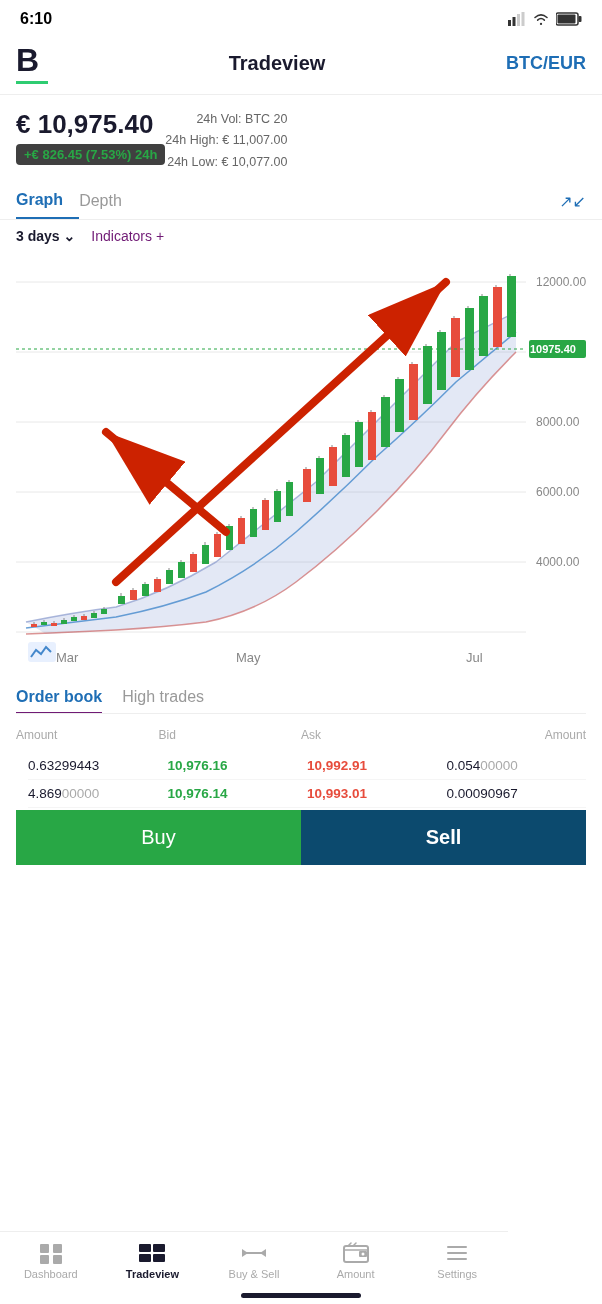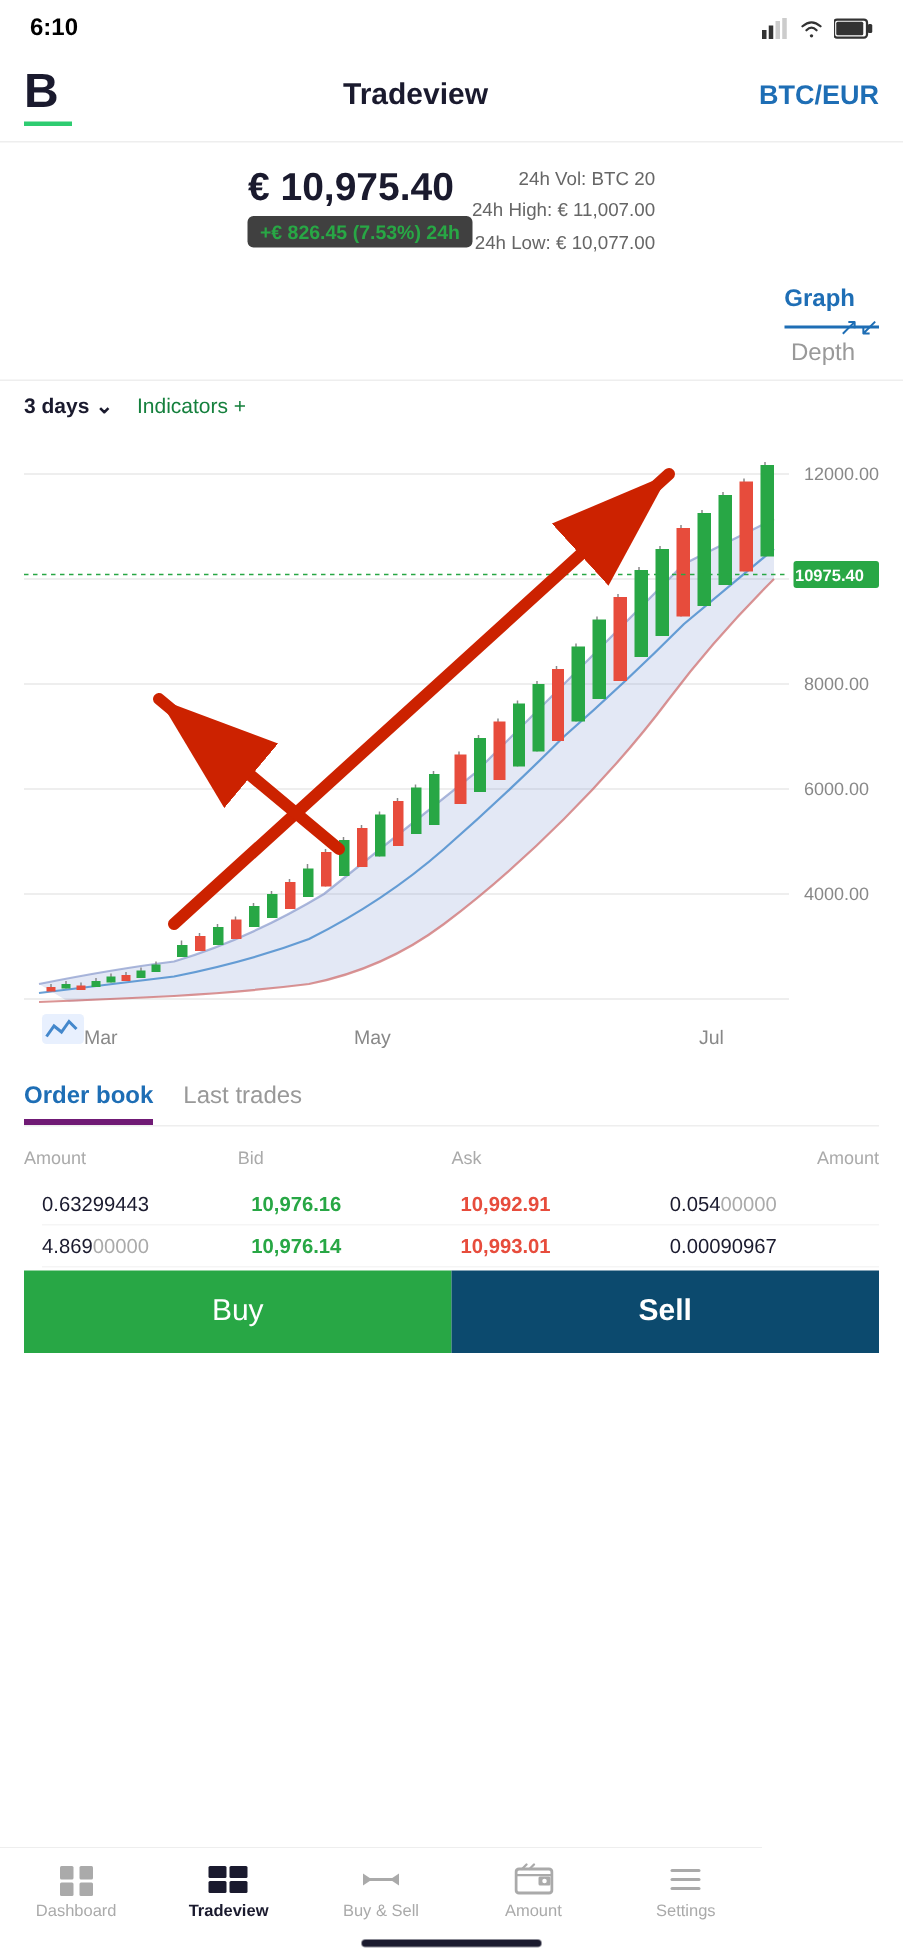--- a/index.html
+++ b/index.html
@@ -44,45 +44,44 @@
       background: #2ecc71;
       margin-top: 2px;
     }
     .header-title { font-size: 20px; font-weight: 700; color: #1a1a2e; }
     .header-pair { font-size: 18px; font-weight: 600; color: #1e6eb5; }
 
     
     .price-section {
       display: flex;
       align-items: flex-start;
-      justify-content: center;
+      justify-content: flex-start;
       padding: 14px 16px 10px;
     }
     .price-left {}
     .main-price { font-size: 26px; font-weight: 700; color: #1a1a2e; }
     .price-change {
       display: inline-block;
       background: #404040;
       color: #28a745;
       font-size: 13px;
       font-weight: 600;
       padding: 3px 8px;
       border-radius: 4px;
       margin-top: 4px;
     }
     .price-right { text-align: right; font-size: 12.5px; color: #666; line-height: 1.7; }
 
     
     .chart-tabs {
       display: flex;
-      align-items: flex-end;
+      align-items: center;
       padding: 0 16px;
       border-bottom: 1px solid #eee;
       position: relative;
-      flex-direction: column;
     }
     .chart-tab {
       font-size: 16px;
       padding: 8px 16px 8px 0;
       color: #999;
       cursor: pointer;
       font-weight: 500;
     }
     .chart-tab.active {
       color: #1e6eb5;
@@ -108,21 +107,21 @@
     .time-select {
       font-size: 14px;
       color: #1a1a2e;
       font-weight: 600;
       display: flex;
       align-items: center;
       gap: 4px;
     }
     .indicators-btn {
       font-size: 14px;
-      color: #15803d;
+      color: #701a75;
       font-weight: 500;
       display: flex;
       align-items: center;
       gap: 3px;
     }
 
     
     .chart-container {
       position: relative;
       margin: 0 16px;
@@ -144,21 +143,21 @@
     }
     .ob-tab {
       font-size: 16px;
       padding: 6px 0;
       color: #999;
       font-weight: 500;
       cursor: pointer;
     }
     .ob-tab.active {
       color: #1e6eb5;
-      border-bottom: 4px solid #701a75;
+      border-bottom: 1px solid #701a75;
       font-weight: 600;
     }
     .ob-header {
       display: grid;
       grid-template-columns: 1fr 1fr 1fr 1fr;
       color: #aaa;
       font-size: 12px;
       padding: 4px 0;
       margin-bottom: 6px;
     }
@@ -429,21 +428,21 @@
 
     <line x1="100" y1="330" x2="430" y2="30" stroke="#cc2200" stroke-width="8" marker-end="url(#arrowhead)" stroke-linecap="round"></line>
 
     <line x1="210" y1="280" x2="90" y2="180" stroke="#cc2200" stroke-width="8" marker-end="url(#arrowhead)" stroke-linecap="round"></line>
   </svg>
 </div>
 
 <div class="orderbook-section">
   <div class="orderbook-tabs">
     <span class="ob-tab active">Order book</span>
-    <span class="ob-tab">Last trades</span>
+    <span class="ob-tab">High trades</span>
   </div>
 
   <div class="ob-header">
     <span>Amount</span>
     <span>Bid</span>
     <span>Ask</span>
     <span>Amount</span>
   </div>
 
   <div class="ob-row">

